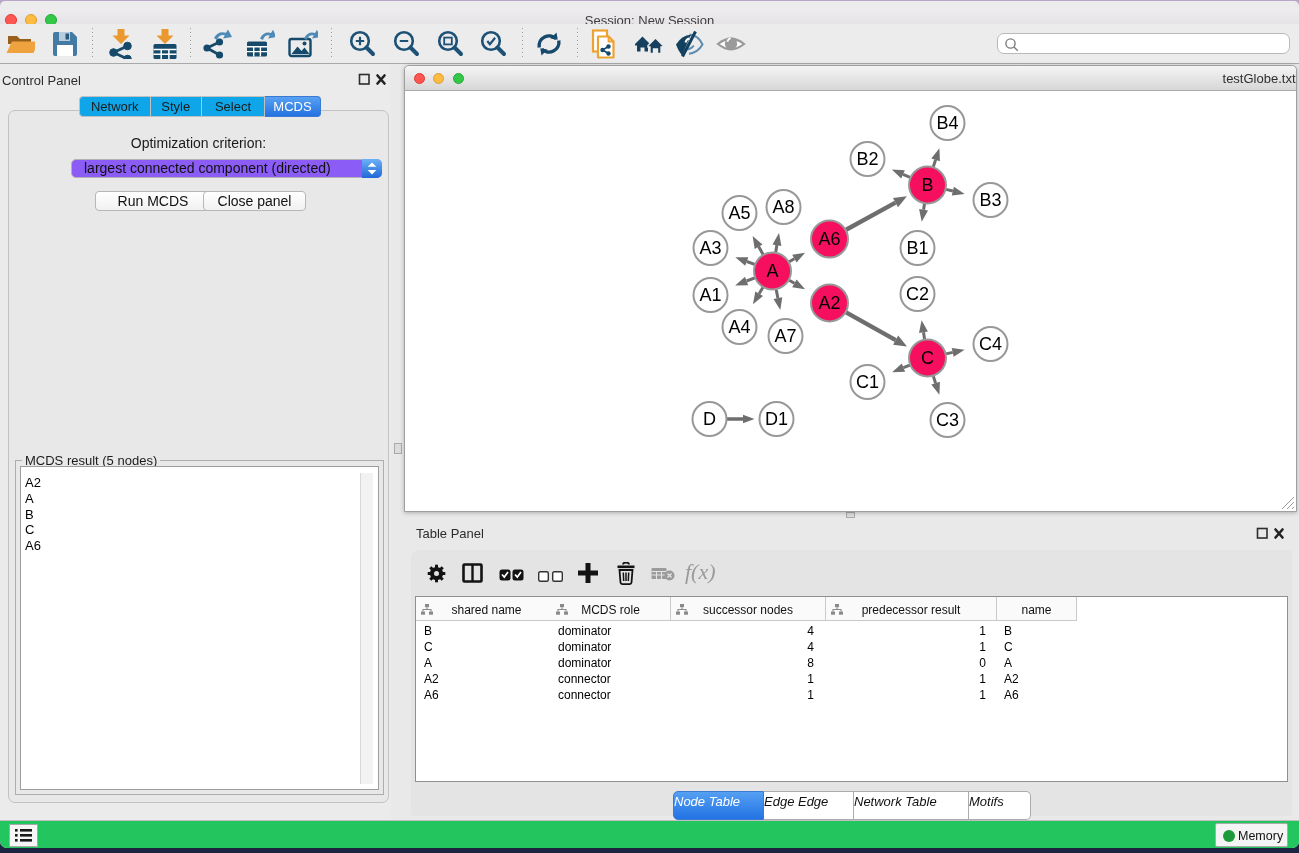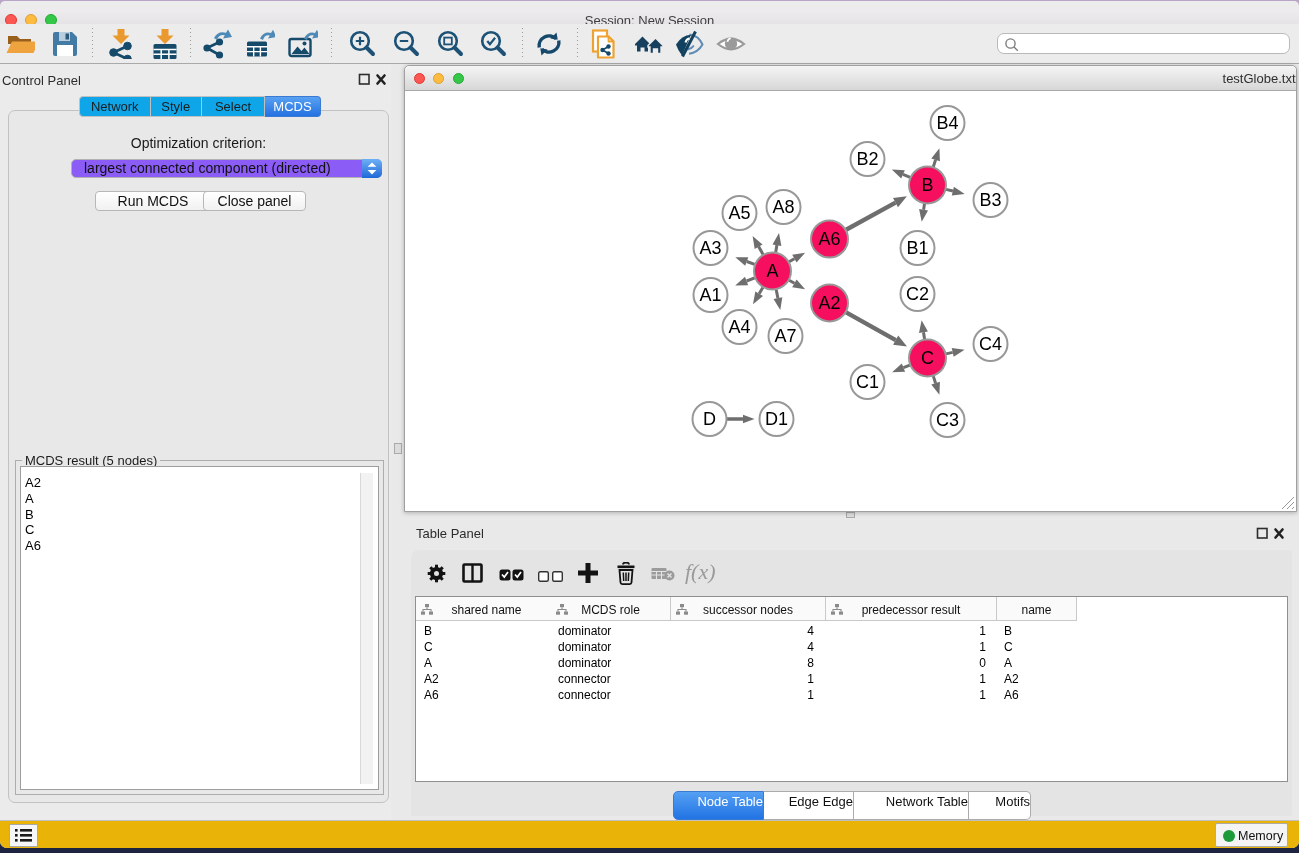--- a/index.html
+++ b/index.html
@@ -78,27 +78,27 @@
 #tpbox { position:absolute; left:20px; top:27px; width:881px; height:266px;
   background:#e4e4e4; border-radius:8px 2px 2px 2px; }
 #tbl { position:absolute; left:415px; top:595px; width:873px; height:186px;
   background:#fff; border:1px solid #8f8f8f; font-size:12px; }
 .th { position:absolute; top:0; height:24px; background:#fafafa;
   border-right:1px solid #c9c9c9; border-bottom:1px solid #c9c9c9; }
 .th .txt { position:absolute; left:0; right:0; top:6px; text-align:center; color:#111; }
 .row { position:absolute; height:15.9px; line-height:15.9px; color:#000; }
 .btab { position:absolute; top:790px; height:29px; background:#fff;
   border:1px solid #ababab; border-left:none; font-size:13px; color:#111;
-  text-align:right; line-height:19px; }
+  text-align:left; line-height:19px;font-style:italic; }
 .btab.first { border-left:1px solid #ababab; border-radius:5px 0 0 5px; }
 .btab.last { border-radius:0 5px 5px 0; }
 .btab.sel { background:linear-gradient(#55a0f3,#2273e4); color:#fff; border-color:#3a7ad2; }
 
 #status { position:absolute; left:0; top:819px; width:1299px; height:28px;
-  background:#eab308; border-top:1px solid #c0c0c0;padding-left:36px; }
+  background:#22c55e; border-top:1px solid #c0c0c0;padding-left:36px; }
 #listbtn { position:absolute; left:9px; top:3px; width:29px; height:23px;
   background:#f6f6f6; border:1px solid #a8a8a8; }
 #membtn { position:absolute; left:1215px; top:2px; width:73px; height:24px;
   background:#f4f4f4; border:1px solid #ababab; border-radius:2px; font-size:12.5px;
   color:#111; }
 #membtn .dot { position:absolute; left:7px; top:6px; width:12px; height:12px;
   border-radius:50%; background:#1d9a39; }
 #membtn .mt { position:absolute; left:22px; top:5px; }
 </style>
 </head>

